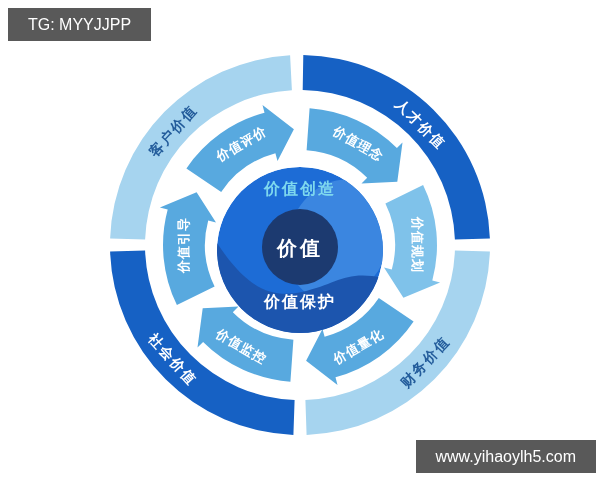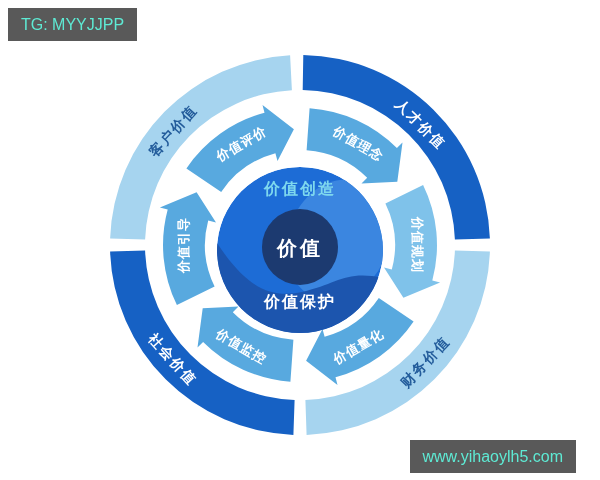--- a/index.html
+++ b/index.html
@@ -1,26 +1,26 @@
 <!DOCTYPE html>
 <html><head>
 <meta charset="utf-8">
 <style>
   html,body{margin:0;padding:0;}
   body{
     width:600px;height:480px;position:relative;background:#ffffff;
     font-family:"Liberation Sans", sans-serif;overflow:hidden;
   }
   .badge{
-    position:absolute;background:#595959;color:#5eead4;
+    position:absolute;background:#595959;color:#ffffff;
     font:16px/1.2 "Liberation Sans", sans-serif;
-    padding:7px 13px;white-space:nowrap;
+    padding:7px 20px;white-space:nowrap;
   }
   .badge-tl{left:8px;top:8px;}
-  .badge-br{right:24px;bottom:7px;}
+  .badge-br{right:4px;bottom:7px;}
   svg{position:absolute;left:0;top:0;}
   .outer-label{font:600 14px "DejaVu Sans", sans-serif;letter-spacing:2px;
     text-anchor:middle;dominant-baseline:central;}
   .arrow-label{font:600 13px "DejaVu Sans", sans-serif;letter-spacing:1px;
     text-anchor:middle;dominant-baseline:central;fill:#ffffff;}
   .inner-label{font:600 16px "DejaVu Sans", sans-serif;letter-spacing:2px;
     text-anchor:middle;dominant-baseline:central;}
   .core-label{font:700 20px "DejaVu Sans", sans-serif;letter-spacing:3px;
     text-anchor:middle;dominant-baseline:central;}
 </style>

